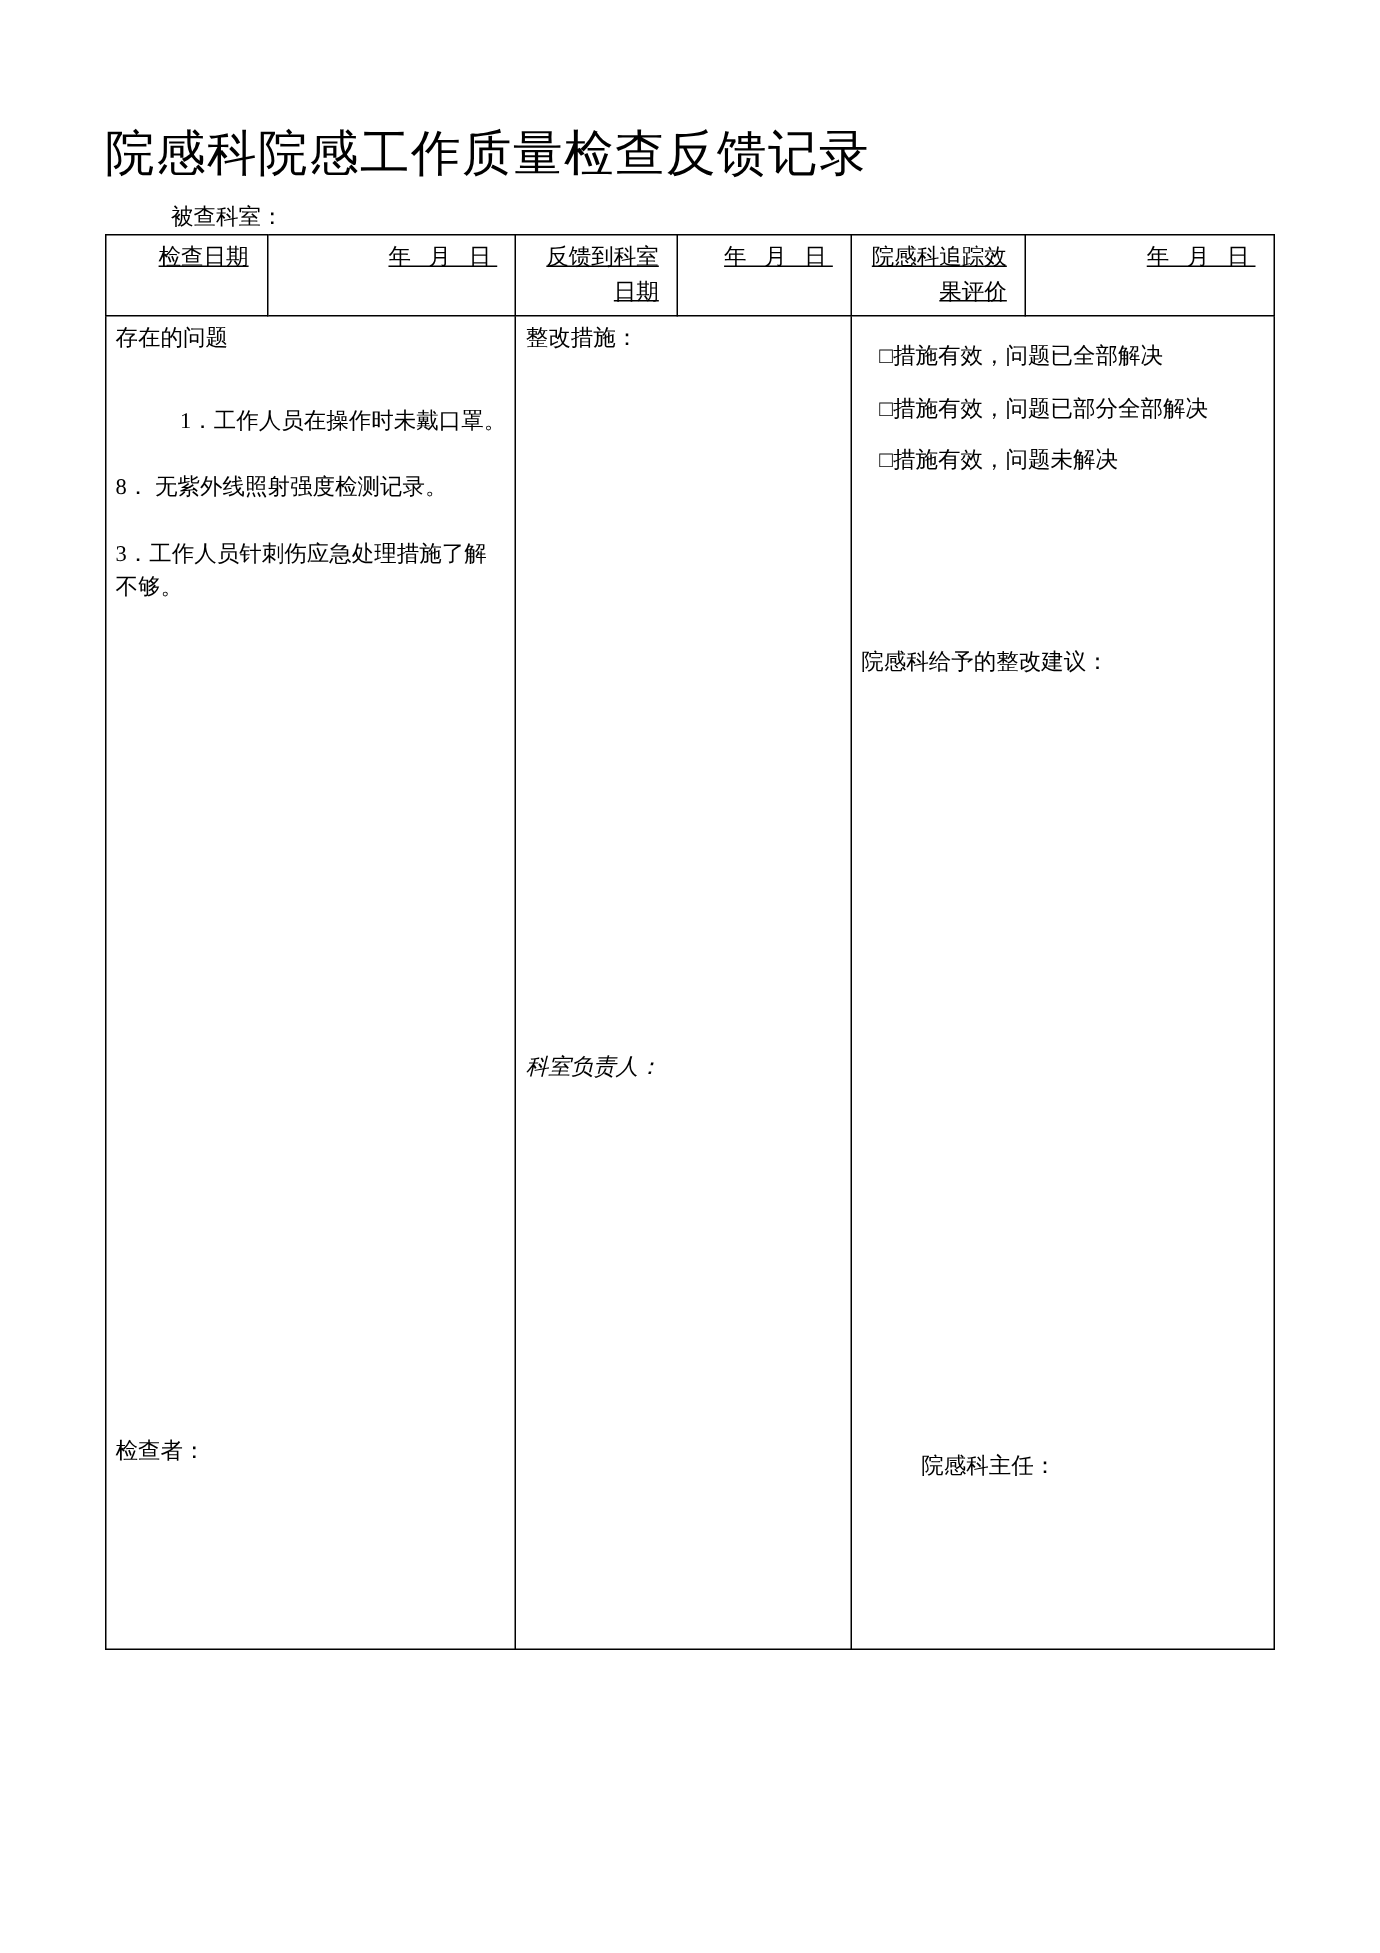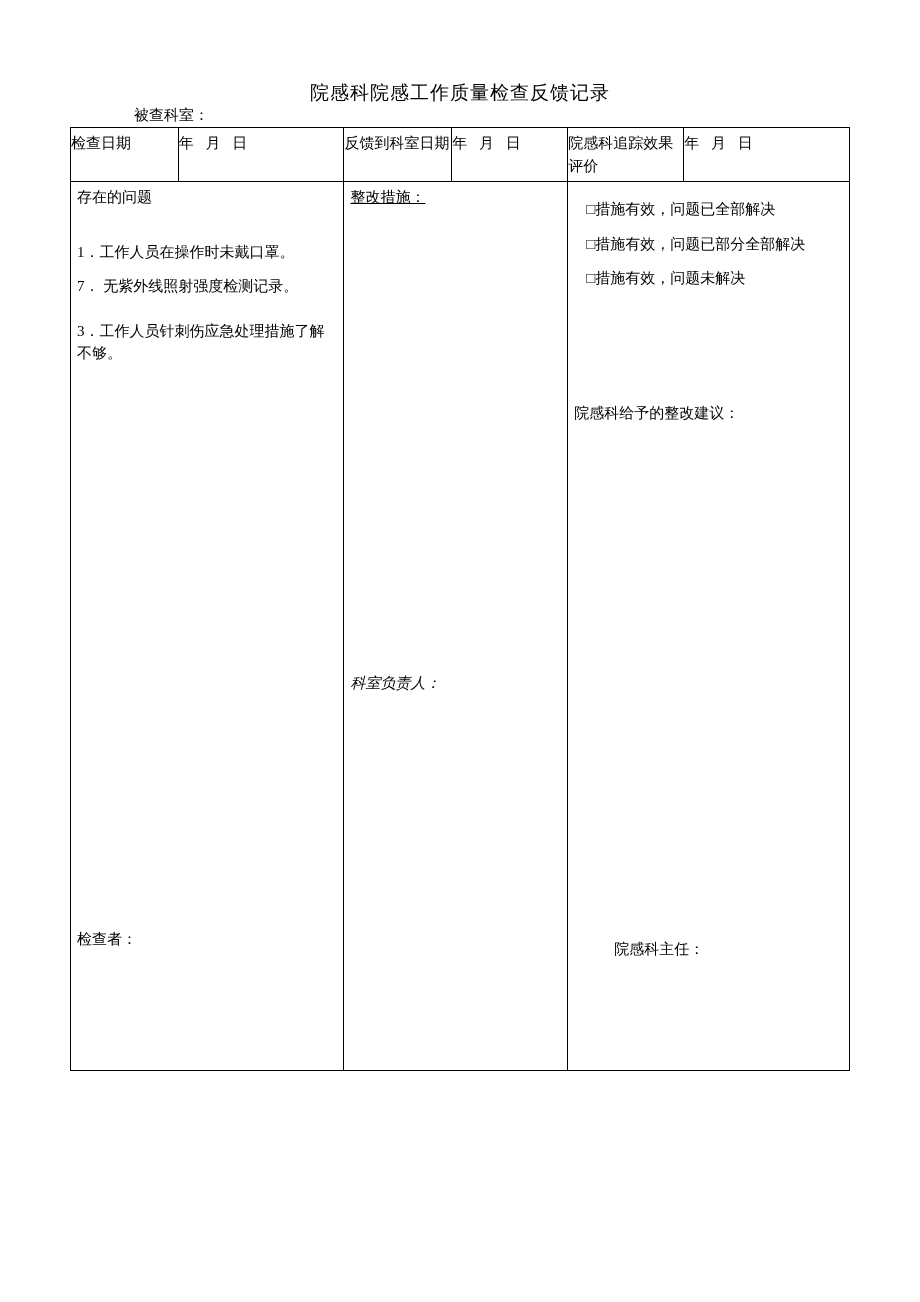--- a/index.html
+++ b/index.html
@@ -5,61 +5,61 @@
   body {
     font-family: "SimSun", "宋体", serif;
     background: #fff;
     margin: 0;
     padding: 80px 70px;
     width: 920px;
     box-sizing: border-box;
     color: #000;
   }
   .title {
-    text-align: center;
-    font-size: 19px;
+    font-size: 33px;
+    margin-bottom: 10px;
     letter-spacing: 1px;
   }
   .subhead {
     font-size: 15px;
-    margin-left: 64px;
+    margin-left: 44px;
     margin-bottom: 2px;
   }
   table {
     border-collapse: collapse;
     width: 100%;
     font-size: 15px;
   }
   td {
     border: 1px solid #000;
     vertical-align: top;
     padding: 4px 6px;
     line-height: 1.5;
   }
   .hdr-row td {
-    text-align: left;
-    padding: 4px 0;
+    text-align: right;
+    padding: 4px 12px;
+    text-decoration: underline;
   }
   .date-cell {
     text-align: center;
     letter-spacing: 4px;
   }
   .body-col {
     height: 880px;
     position: relative;
   }
   .issues p {
     margin: 0 0  18px 0;
   }
   .issues .lead {
     margin-bottom: 32px;
   }
   .mid-col .corr-label {
     margin: 0 0 16px 0;
-    text-decoration: underline;
   }
   .mid-col .dept-head {
     position: absolute;
     top: 490px;
     left: 6px;
     font-style: italic;
   }
   .left-col .inspector {
     position: absolute;
     bottom: 120px;
@@ -97,22 +97,22 @@
     <td style="width:20%" class="date-cell">年    月    日</td>
     <td style="width:13%">反馈到科室日期</td>
     <td style="width:14%" class="date-cell">年 月    日</td>
     <td style="width:14%">院感科追踪效果评价</td>
     <td style="width:20%" class="date-cell">年    月    日</td>
   </tr>
   <tr>
     <td colspan="2" class="body-col left-col">
       <div class="issues">
         <p class="lead">存在的问题</p>
-        <p style="margin-bottom:12px;">1．工作人员在操作时未戴口罩。</p>
-        <p style="margin-bottom:22px;">7．  无紫外线照射强度检测记录。</p>
+        <p style="margin-bottom:22px;text-align:right;">1．工作人员在操作时未戴口罩。</p>
+        <p style="margin-bottom:22px;">8．  无紫外线照射强度检测记录。</p>
         <p>3．工作人员针刺伤应急处理措施了解不够。</p>
       </div>
       <div class="inspector">检查者：</div>
     </td>
     <td colspan="2" class="body-col mid-col">
       <p class="corr-label">整改措施：</p>
       <div class="dept-head">科室负责人：</div>
     </td>
     <td colspan="2" class="body-col right-col">
       <p class="opt"><span class="chk">□</span><span>措施有效，问题已全部解决</span></p>

